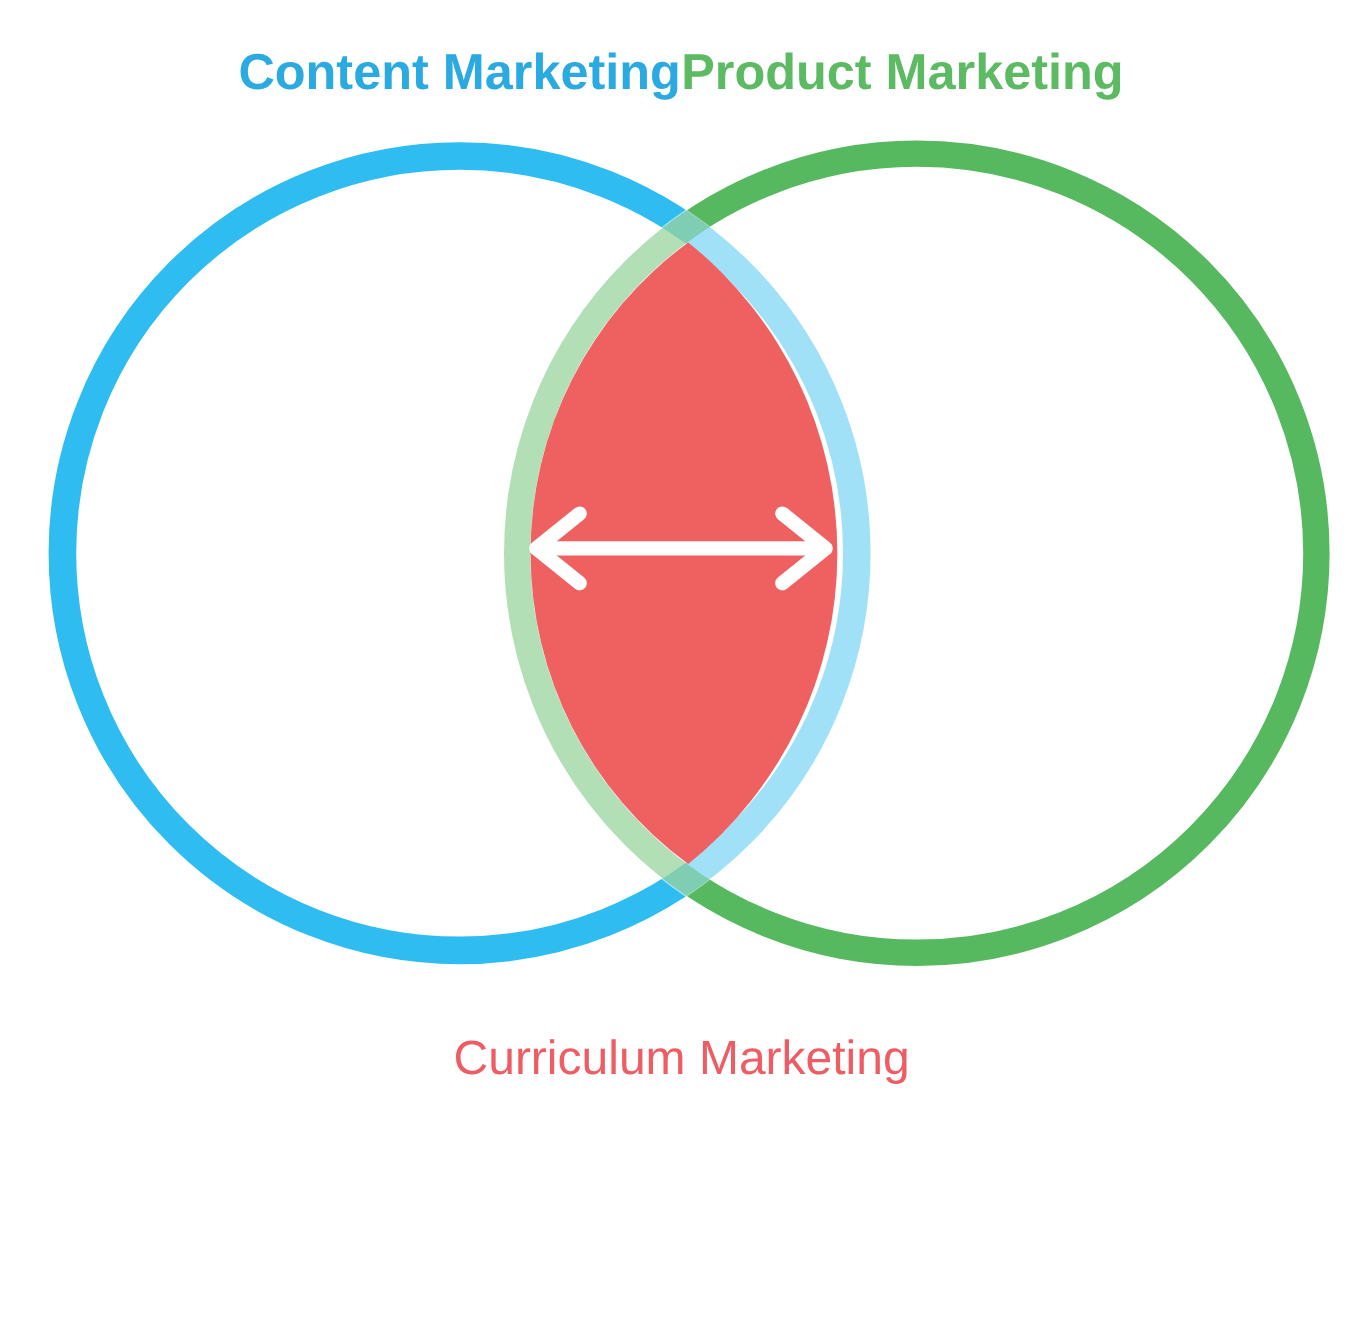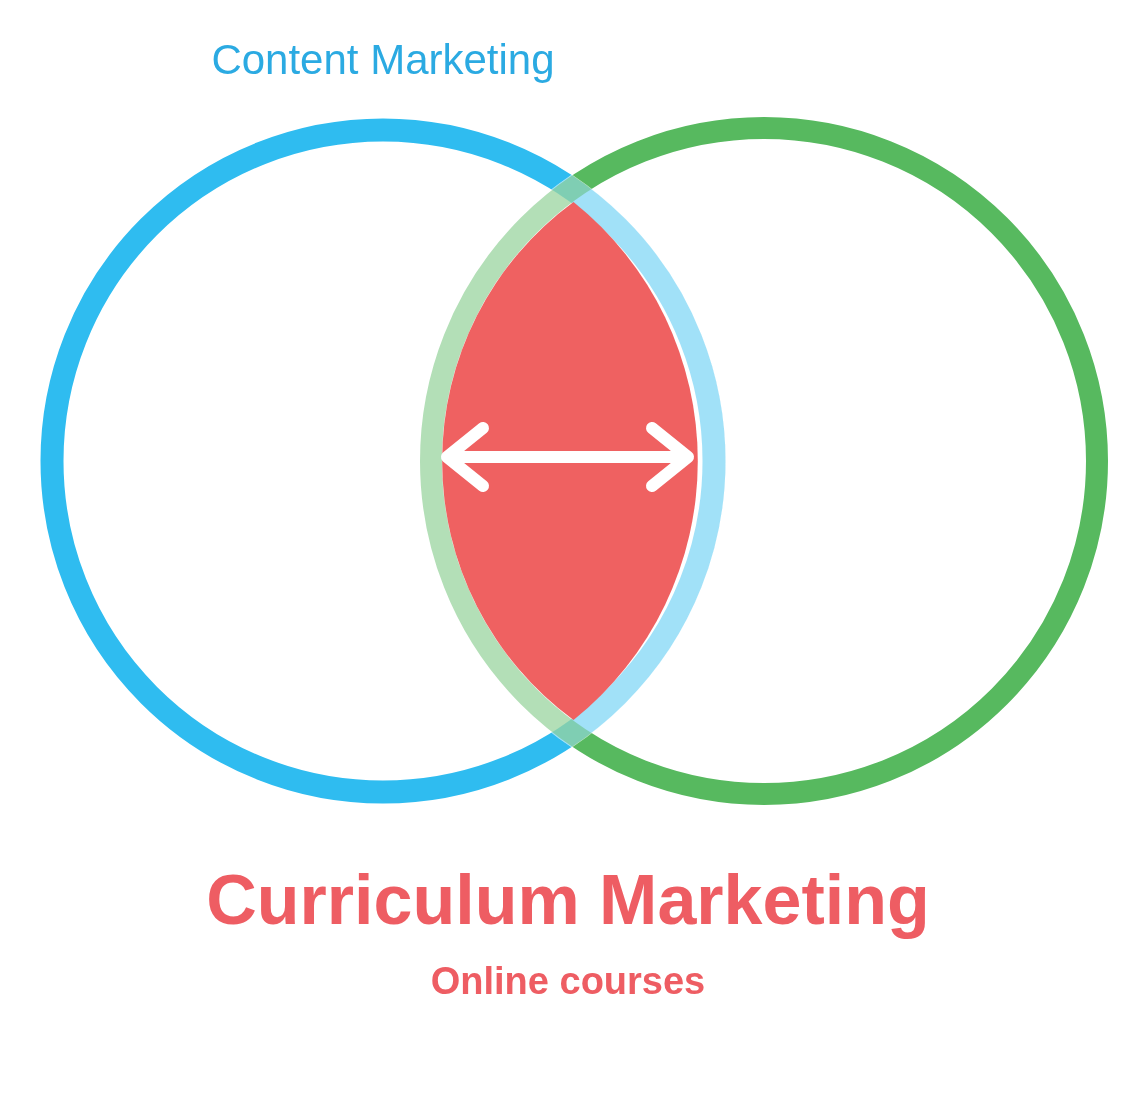--- a/index.html
+++ b/index.html
@@ -18,39 +18,39 @@
   .venn-svg {
     position: absolute;
     left: 0;
     top: 0;
   }
   .circle-label {
     position: absolute;
     top: 36px;
     transform: translateX(-50%);
     font-size: 42px;
-    font-weight: normal;
+    font-weight: bold;
     white-space: nowrap;
     letter-spacing: 0px;
   }
   .label-content { left: 383px; color: #2BAAE2; }
   .label-product { left: 752px; color: #5CBA62; }
   .bottom-block {
     position: absolute;
     left: 0;
     top: 858px;
     width: 1136px;
     text-align: center;
     color: #EE5D63;
   }
   .bottom-heading {
-    font-size: 70px;
-    font-weight: bold;
+    font-size: 40px;
+    font-weight: normal;
     line-height: 1.2;
-    margin-bottom: 16px;
+    margin-bottom: 4px;
   }
   .bottom-item {
     font-size: 38px;
     font-weight: bold;
     line-height: 47px;
   }
 </style>
 </head>
 <body>
 
@@ -80,19 +80,19 @@
     <path d="M 573.5 202 A 321 321 0 0 0 573.5 720 A 332 332 0 0 0 573.5 202 Z" fill="#EF6161"></path>
 
     <g fill="none" stroke-width="12" stroke-linecap="round" stroke-linejoin="round" stroke="#FFFFFF">
       <line x1="452" y1="457" x2="683" y2="457"></line>
       <polyline points="483,428 447,457 483,486"></polyline>
       <polyline points="652,428 688,457 652,486"></polyline>
     </g>
   </svg>
 
   <div class="circle-label label-content">Content Marketing</div>
+  <div class="circle-label label-product">Product Marketing</div>
 
   <div class="bottom-block">
     <div class="bottom-heading">Curriculum Marketing</div>
-    <div class="bottom-item">Online courses</div>
   </div>
 
 </div>
 
 </body></html>

